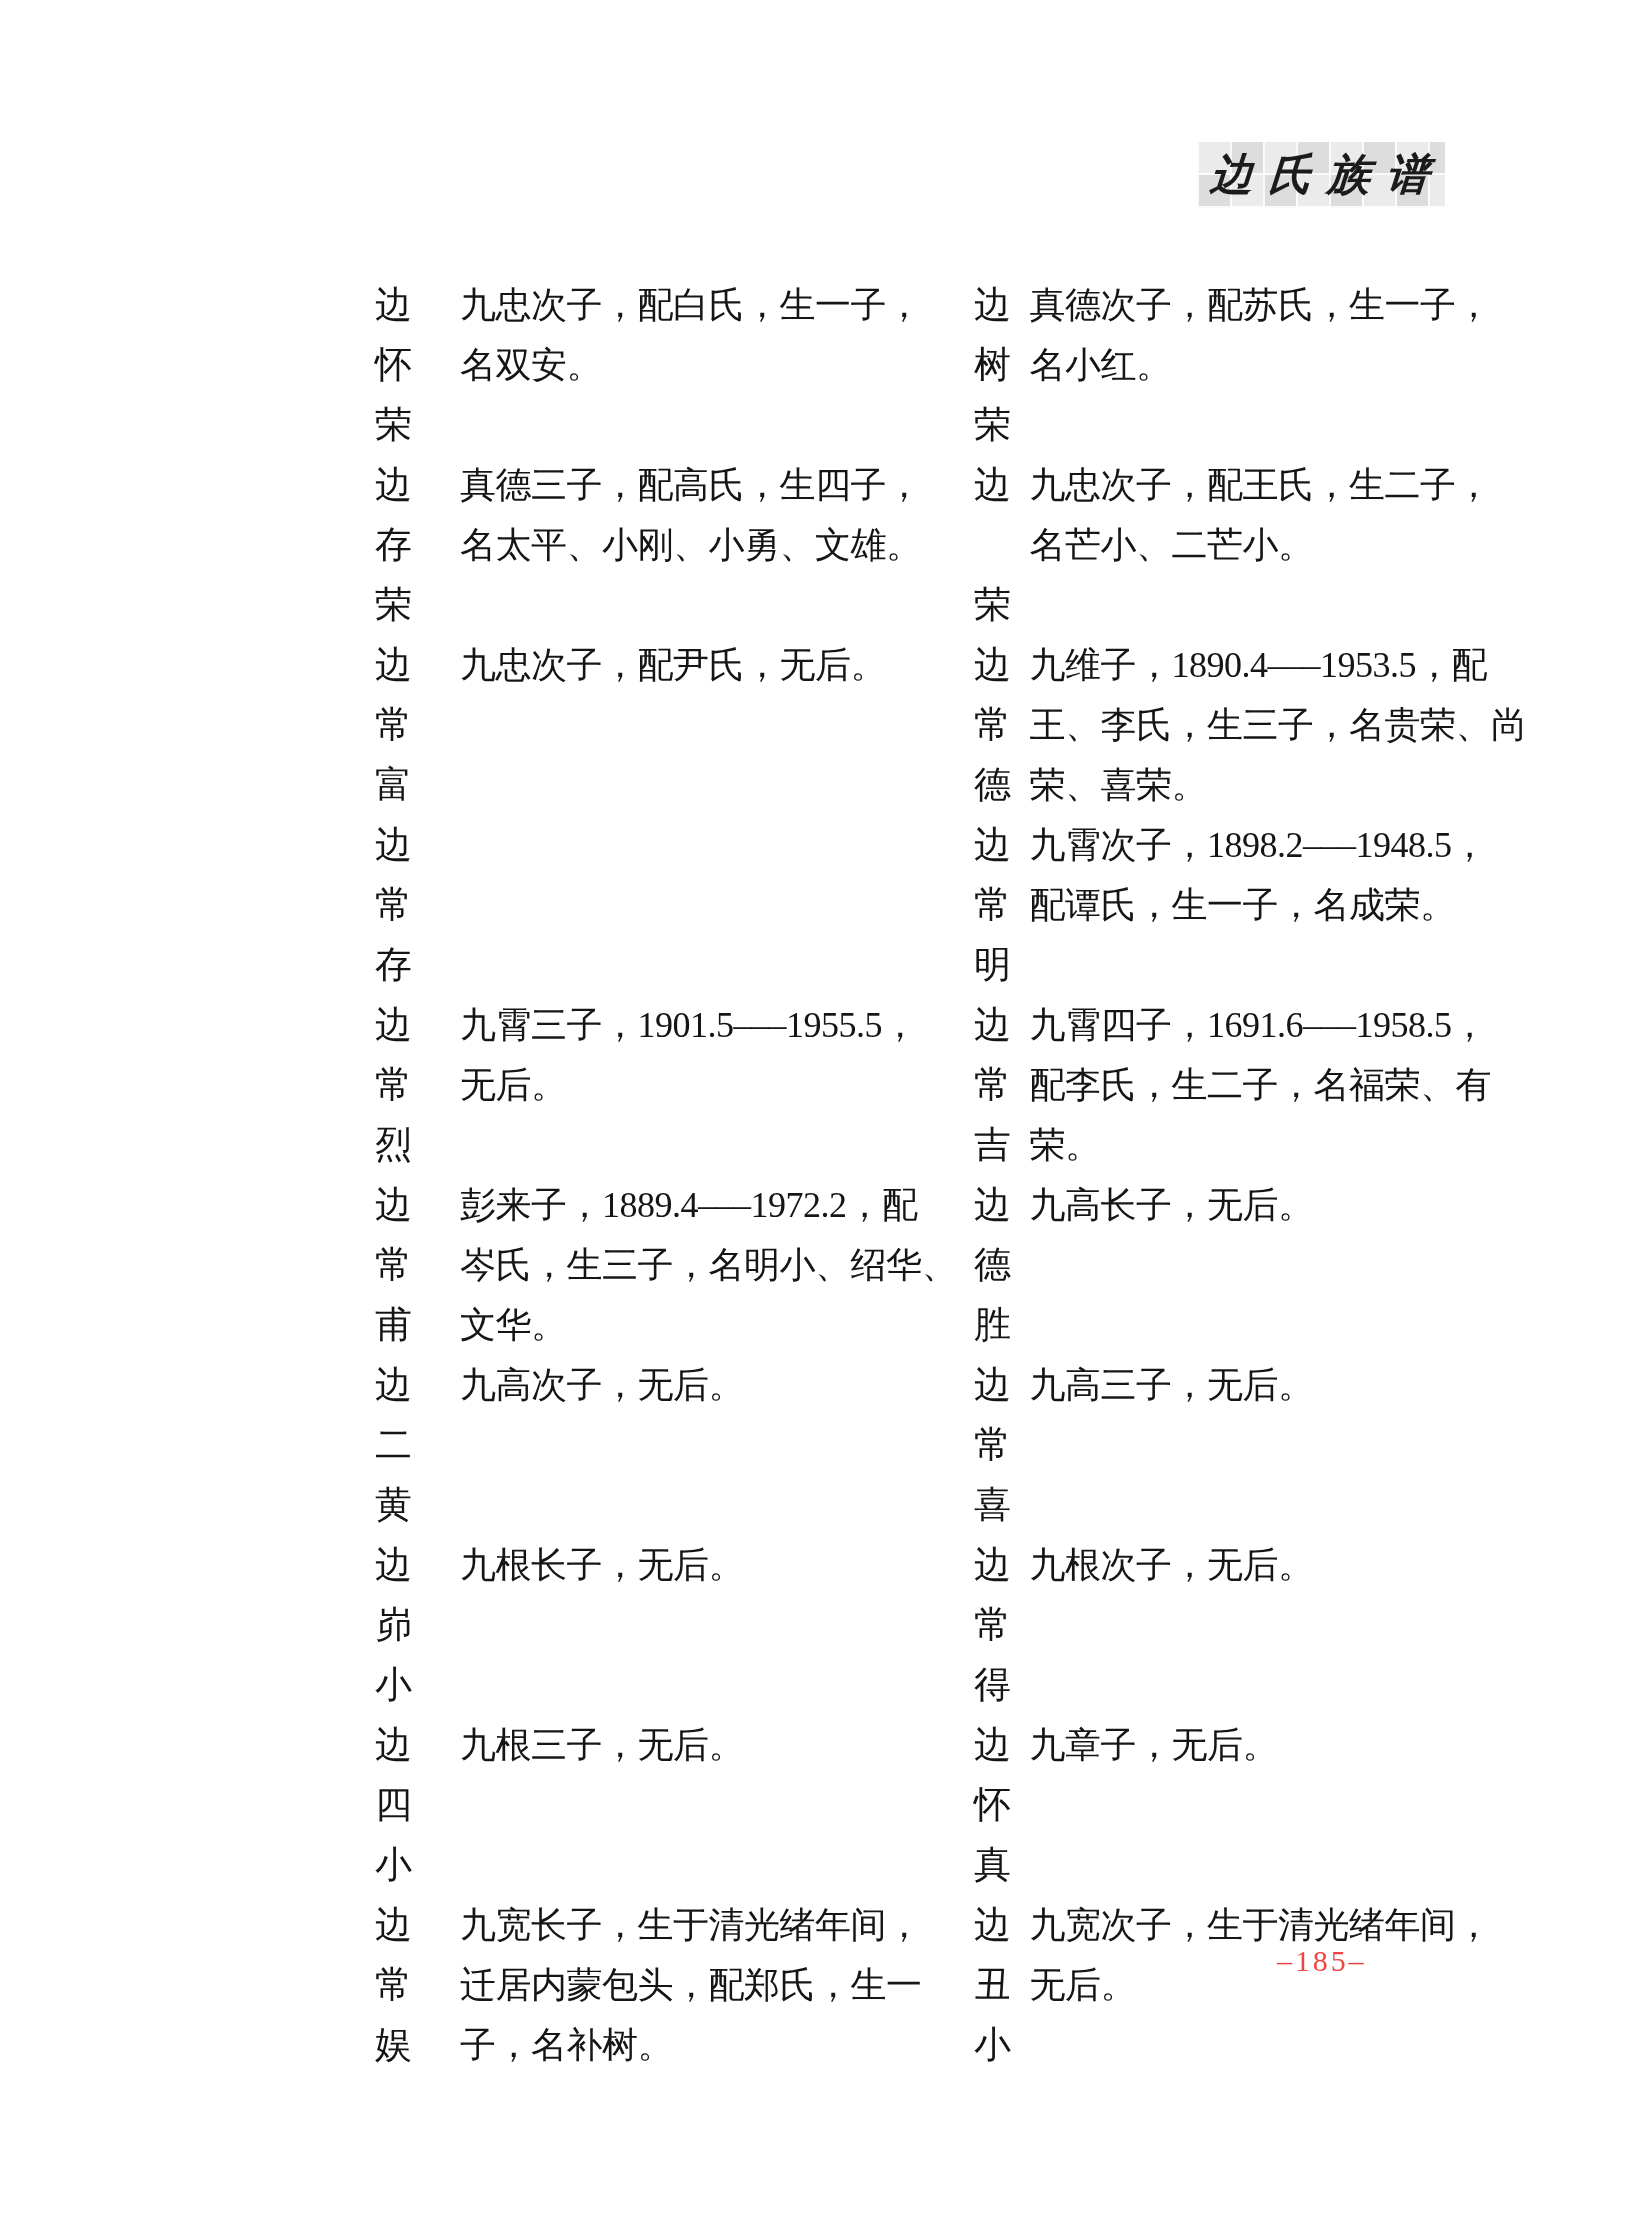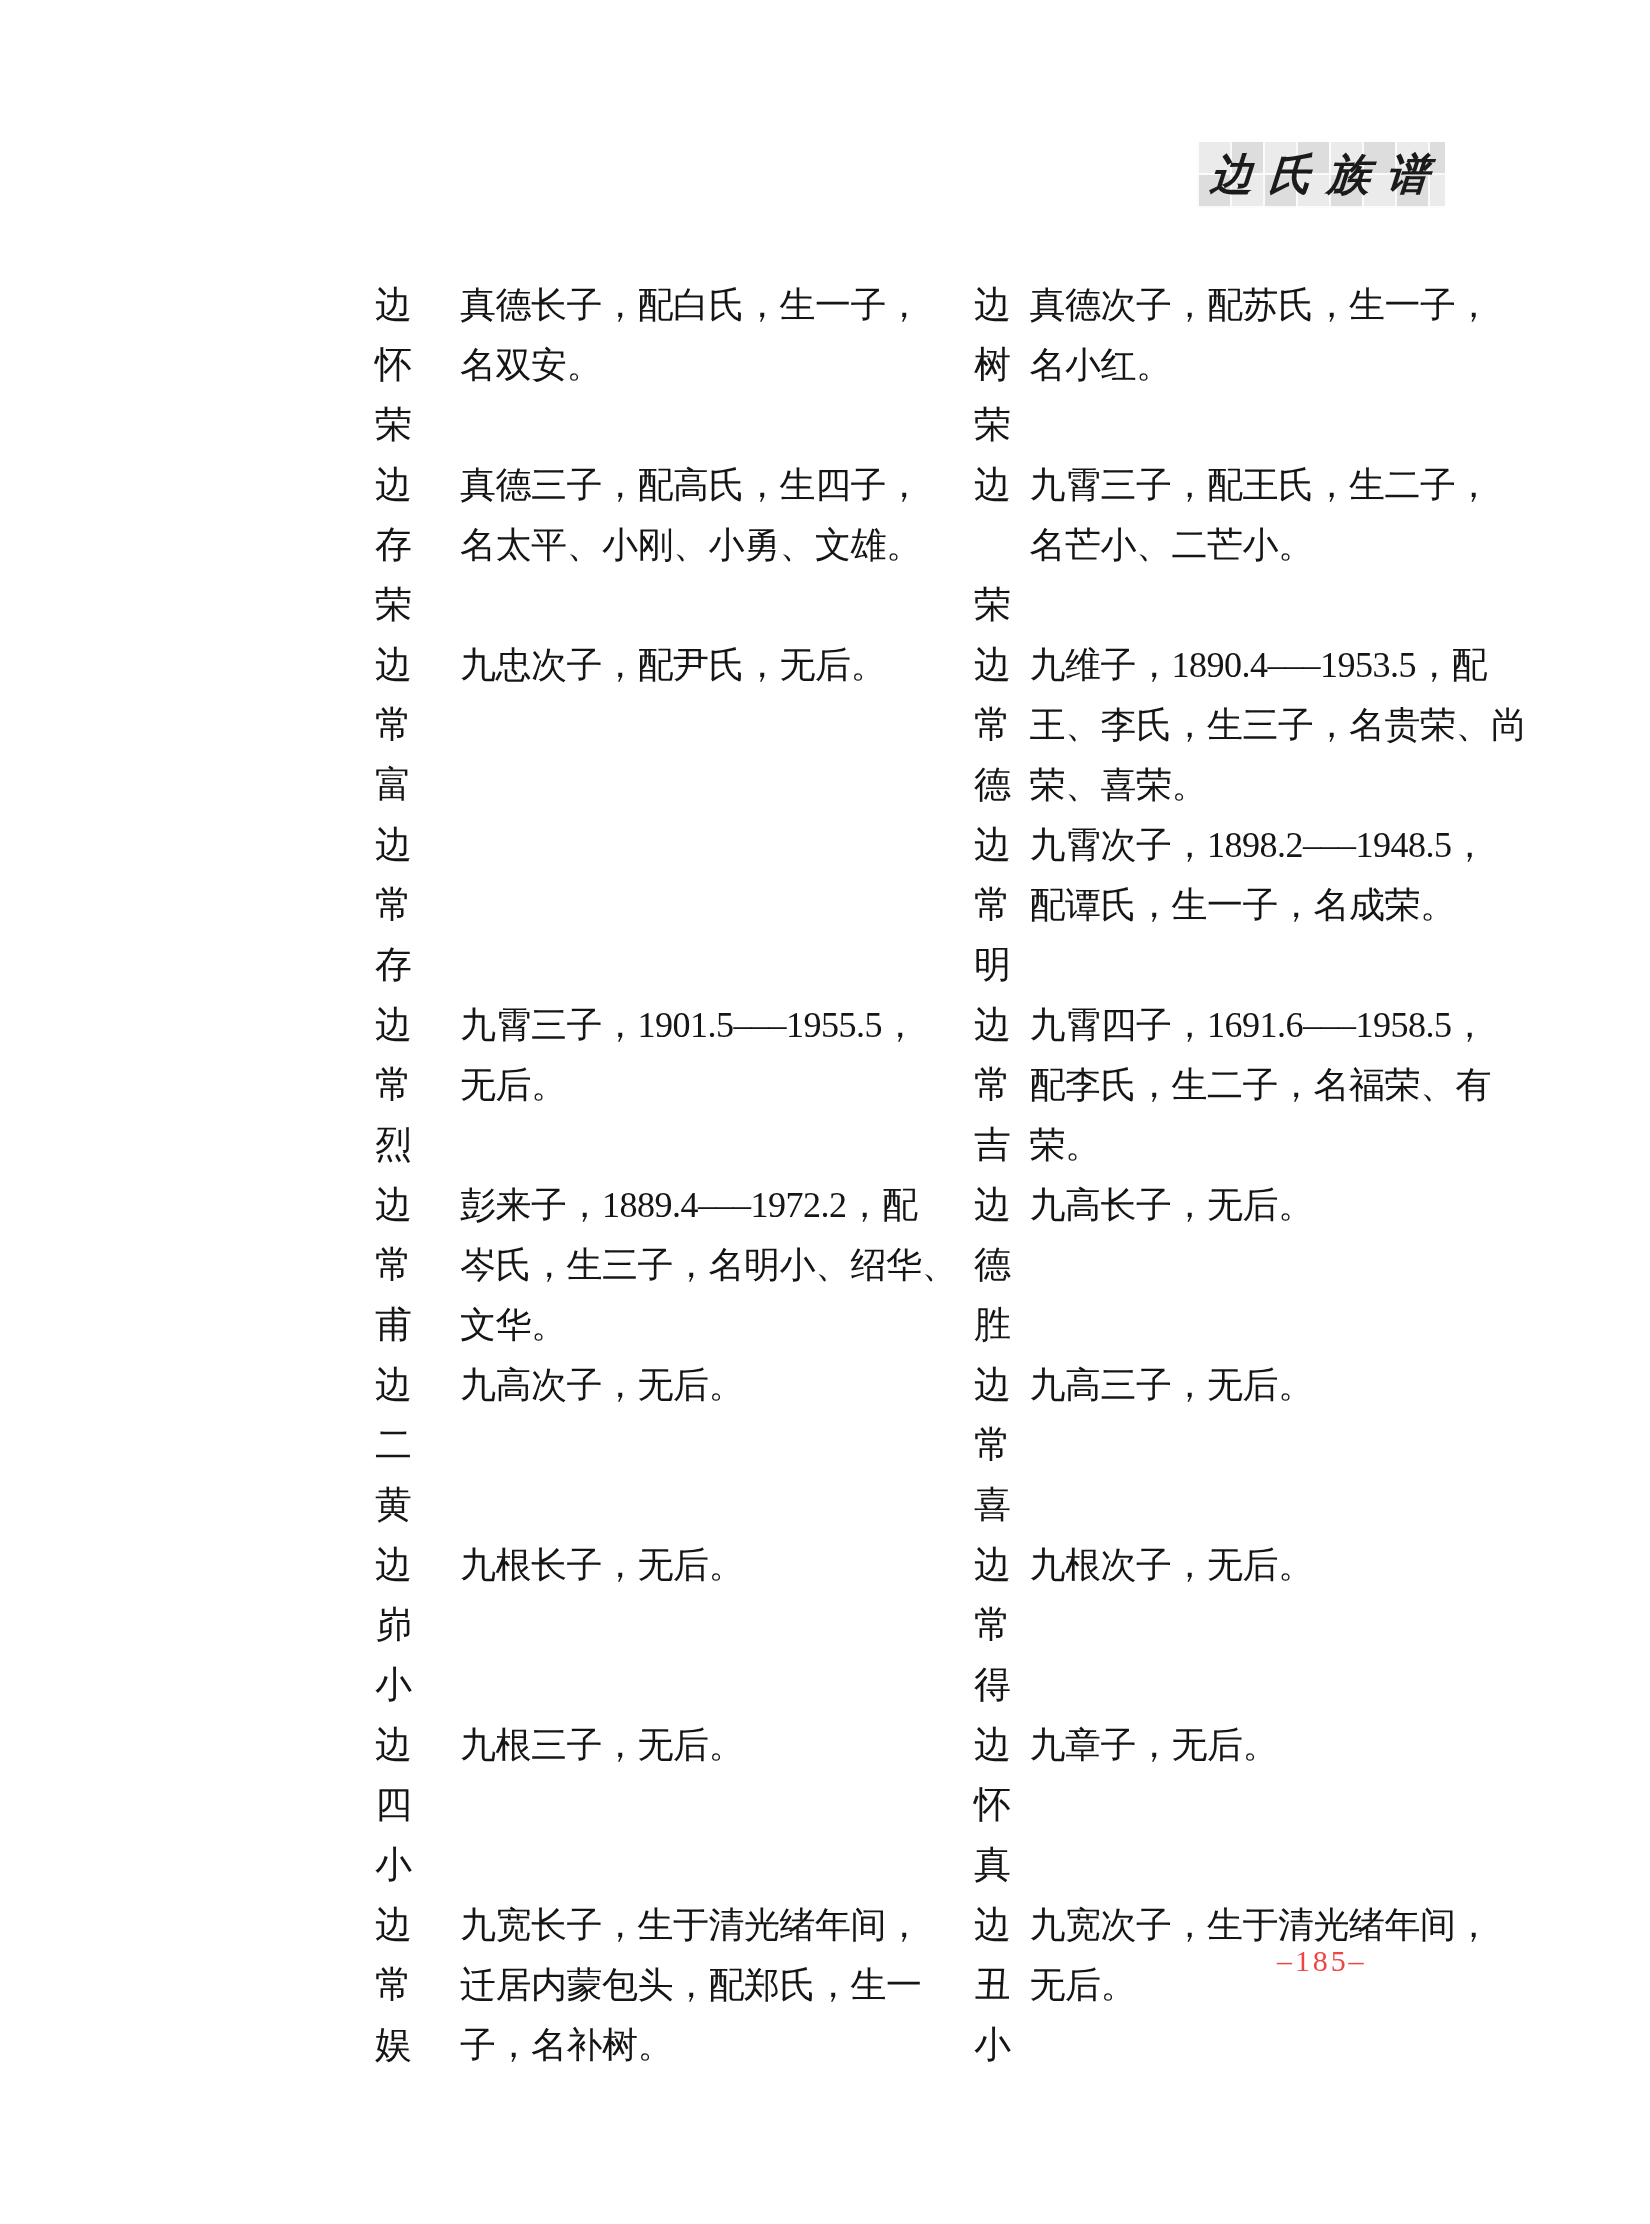--- a/index.html
+++ b/index.html
@@ -78,21 +78,21 @@
   <div class="header-badge">
     <span class="book-title">边氏族谱</span>
   </div>
 
   <div class="rows">
 
     <div class="entry left">
         <div class="entry-name">边
 怀
 荣</div>
-        <div class="entry-text">真德长子，配白氏，生一子，
+        <div class="entry-text">九忠次子，配白氏，生一子，
 名双安。</div>
       </div>
     <div class="entry right">
         <div class="entry-name">边
 树
 荣</div>
         <div class="entry-text">真德次子，配苏氏，生一子，
 名小红。</div>
       </div>
 
@@ -100,21 +100,21 @@
         <div class="entry-name">边
 存
 荣</div>
         <div class="entry-text">真德三子，配高氏，生四子，
 名太平、小刚、小勇、文雄。</div>
       </div>
     <div class="entry right">
         <div class="entry-name">边
 
 荣</div>
-        <div class="entry-text">九霄三子，配王氏，生二子，
+        <div class="entry-text">九忠次子，配王氏，生二子，
 名芒小、二芒小。</div>
       </div>
 
     <div class="entry left">
         <div class="entry-name">边
 常
 富</div>
         <div class="entry-text">九忠次子，配尹氏，无后。</div>
       </div>
     <div class="entry right">

